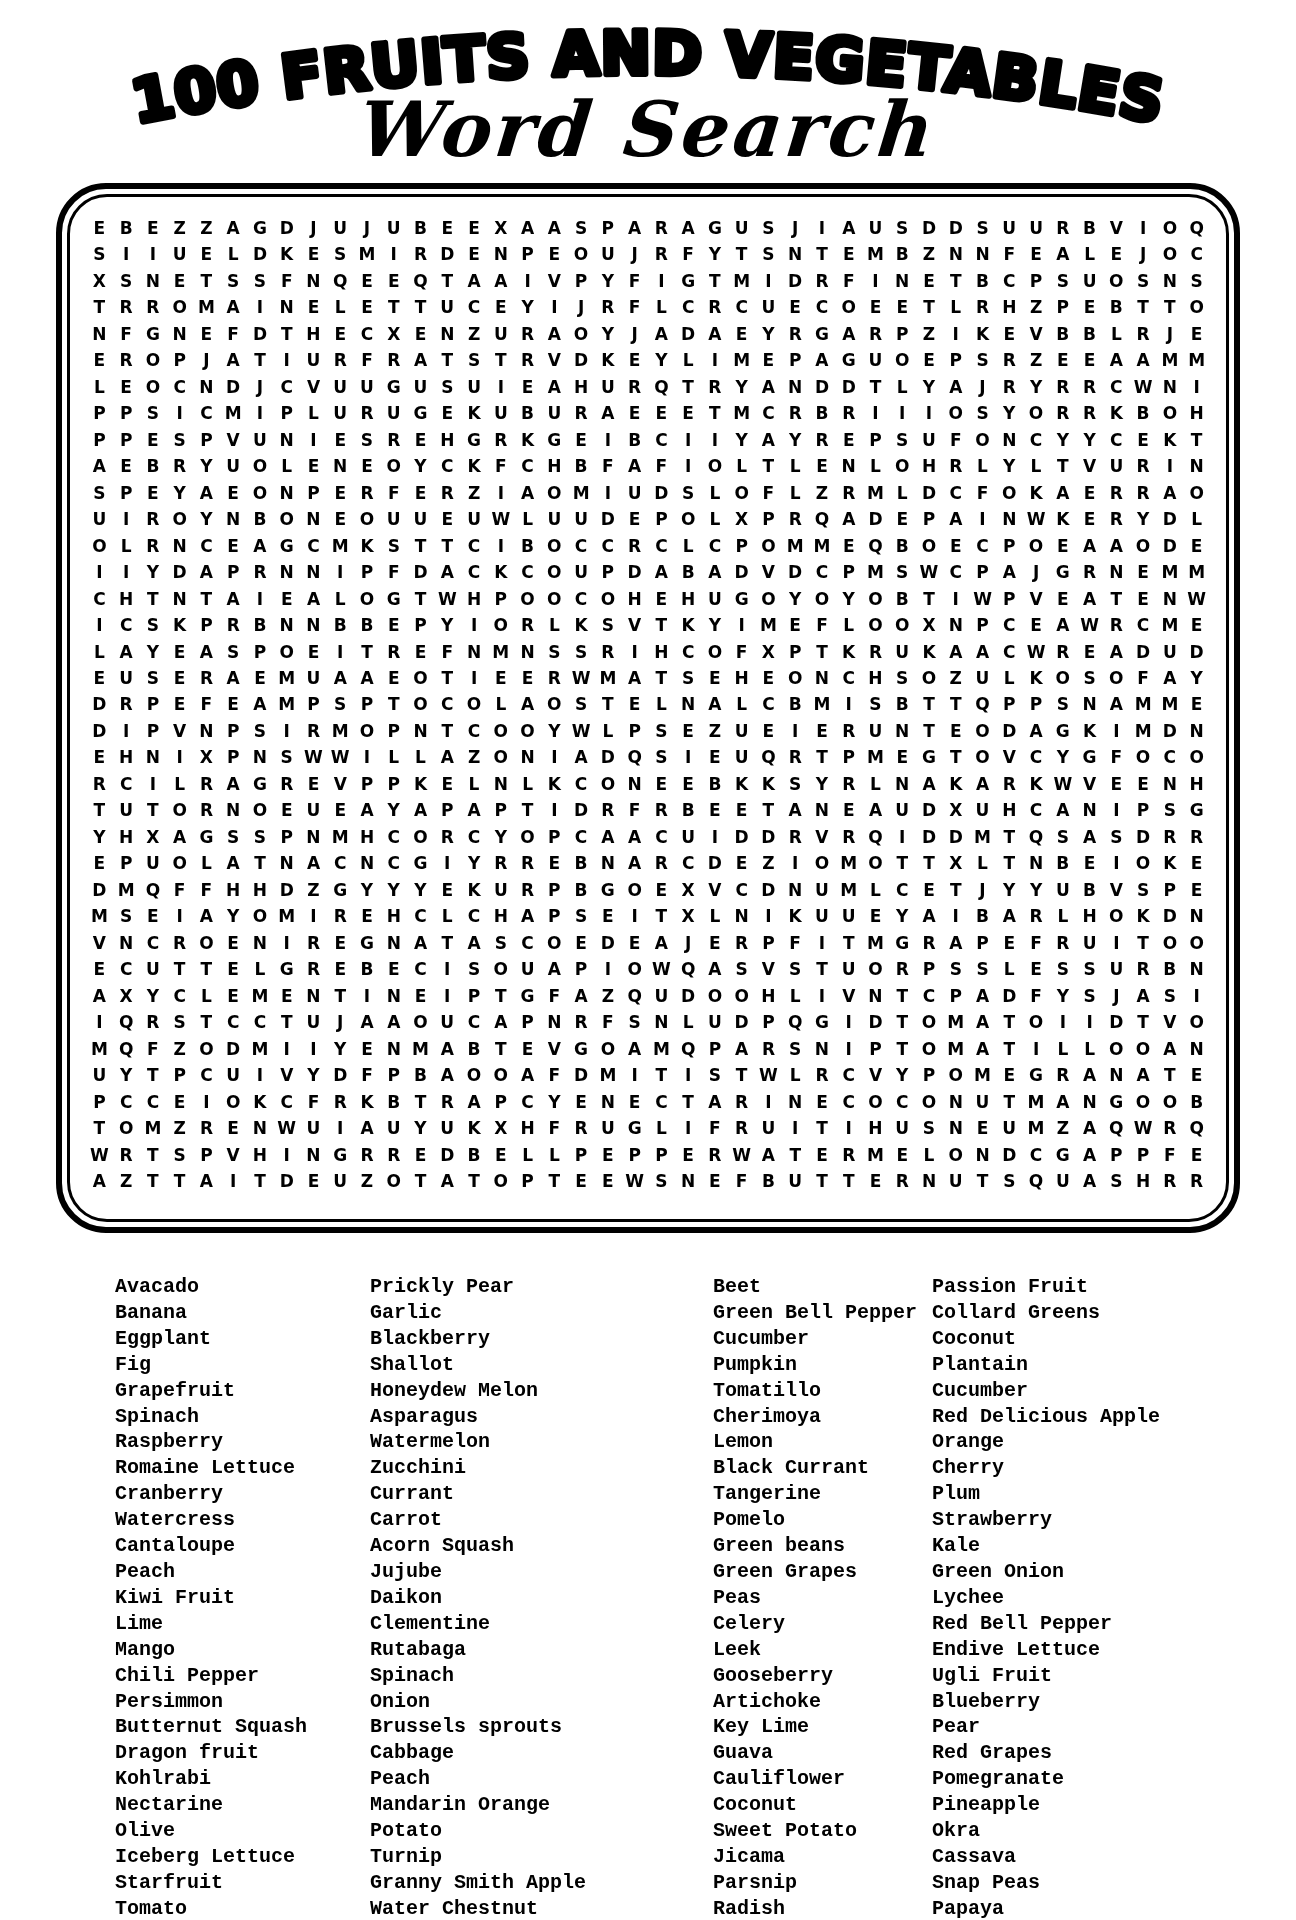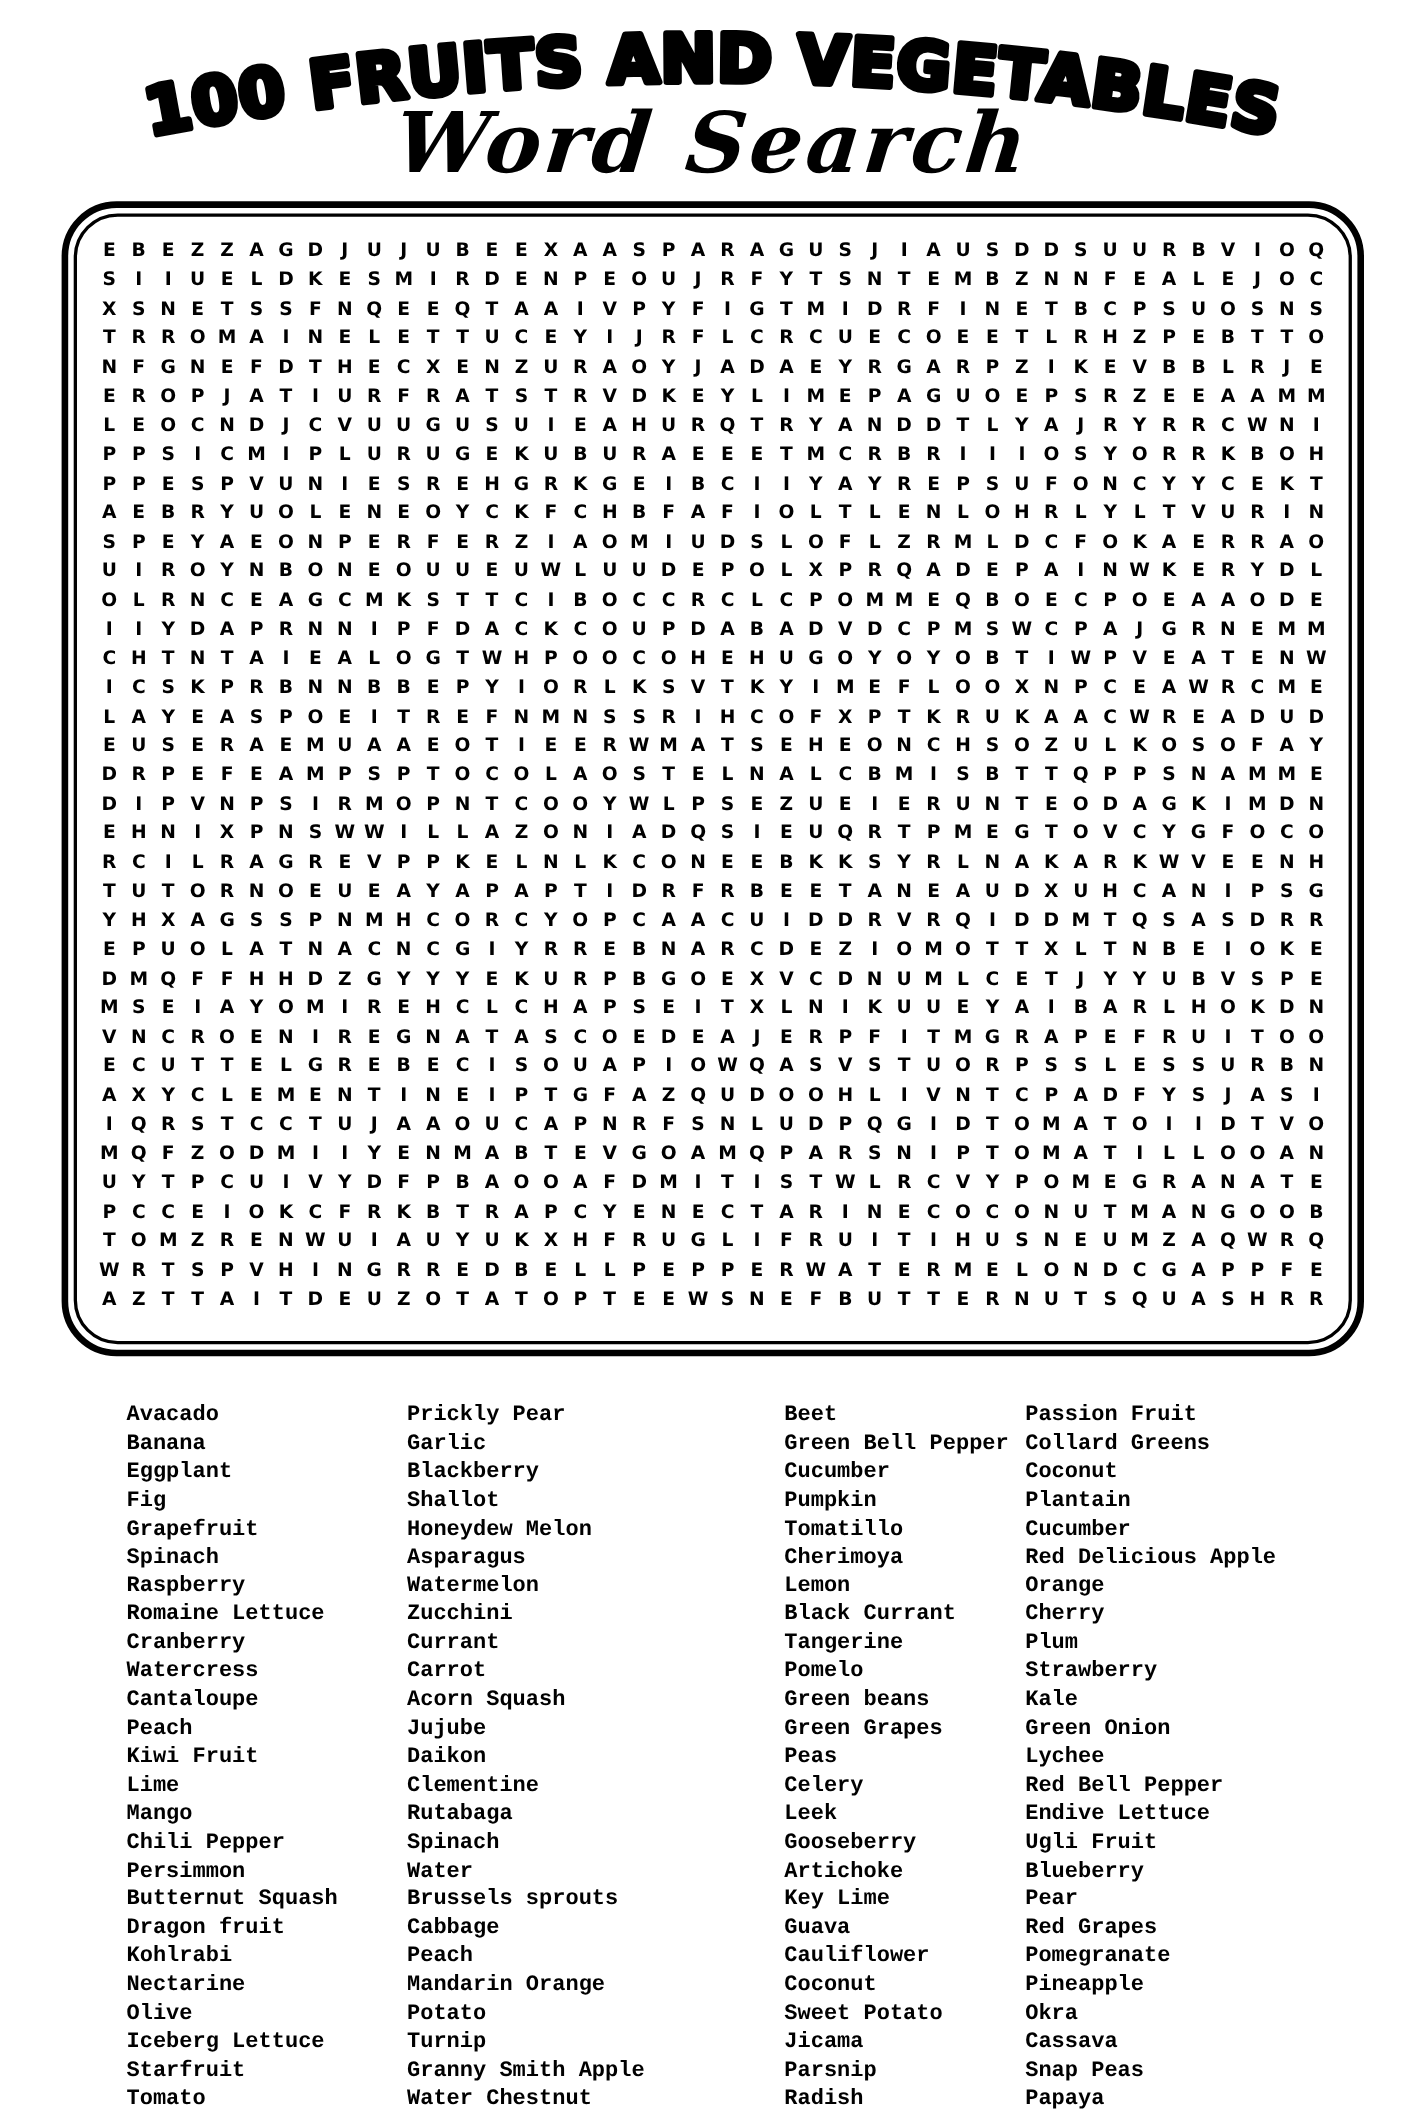--- a/index.html
+++ b/index.html
@@ -1704,21 +1704,21 @@
         <li>Watermelon</li>
         <li>Zucchini</li>
         <li>Currant</li>
         <li>Carrot</li>
         <li>Acorn Squash</li>
         <li>Jujube</li>
         <li>Daikon</li>
         <li>Clementine</li>
         <li>Rutabaga</li>
         <li>Spinach</li>
-        <li>Water</li>
+        <li>Onion</li>
         <li>Brussels sprouts</li>
         <li>Cabbage</li>
         <li>Peach</li>
         <li>Mandarin Orange</li>
         <li>Potato</li>
         <li>Turnip</li>
         <li>Granny Smith Apple</li>
         <li>Water Chestnut</li>
       </ul>
     <ul id="word-col-2" class="word-col">

